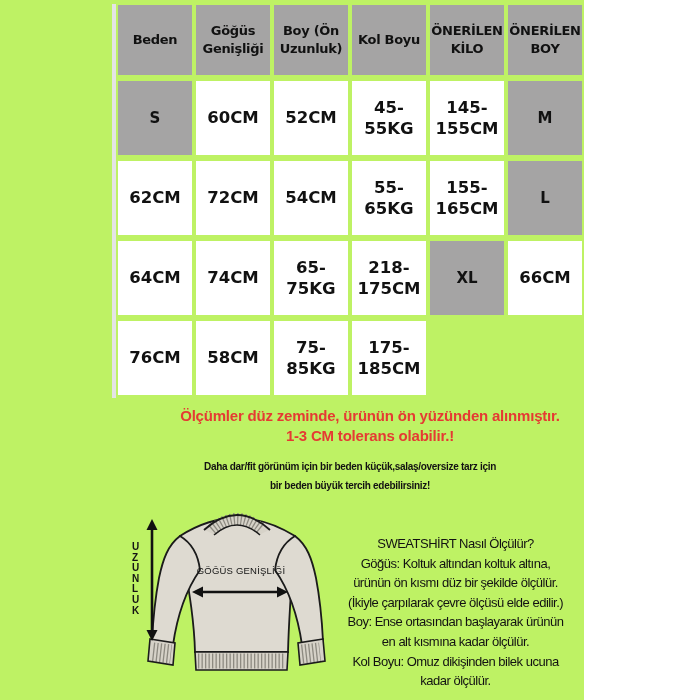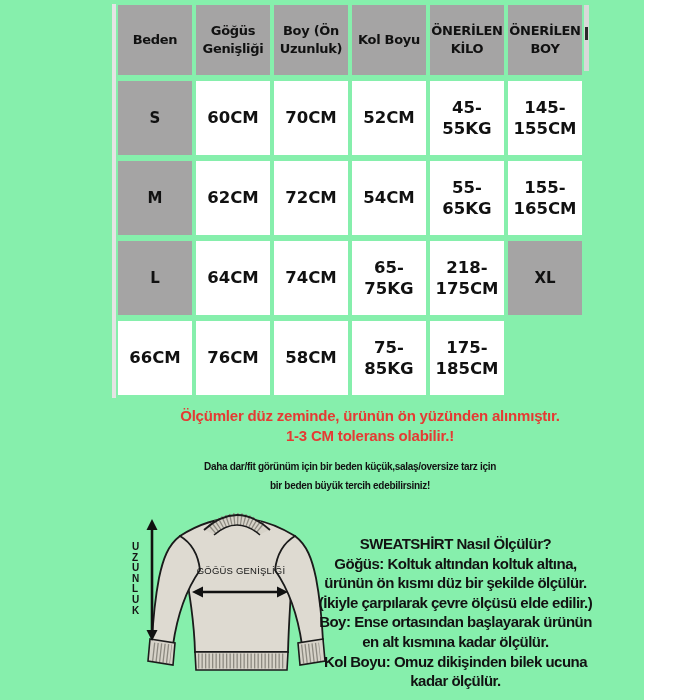--- a/index.html
+++ b/index.html
@@ -1,17 +1,17 @@
 <!DOCTYPE html>
 <html><head>
 <meta charset="utf-8">
 <style>
   html,body{margin:0;padding:0;background:#fff;}
   .stage{
-    position:relative;width:644px;height:700px;background:#86efac;overflow:hidden;
+    position:relative;width:584px;height:700px;background:#bef264;overflow:hidden;
     font-family:"DejaVu Sans",sans-serif;color:#111;
   }
   
   .left-strip{position:absolute;left:112px;top:4px;width:4px;height:394px;background:#e4e4e4;}
   .right-strip{position:absolute;left:584px;top:5px;width:5px;height:66px;background:#d8d8d8;}
   .right-tick{position:absolute;left:585px;top:27px;width:3px;height:13px;background:#2a2a2a;}
 
   
   .table{
     position:absolute;left:118px;top:5px;width:464px;
@@ -44,22 +44,22 @@
   }
   .chest-label{
     position:absolute;left:179px;top:565px;width:124px;text-align:center;
     font-size:9.5px;font-weight:normal;letter-spacing:0.2px;color:#141414;
     font-family:"Liberation Sans",sans-serif;
   }
 
   
   .instructions{
     position:absolute;left:298px;top:534px;width:315px;text-align:center;
-    color:#121212;font-family:"Liberation Sans",sans-serif;font-weight:bold;
-    font-size:15px;line-height:19.6px;letter-spacing:-0.5px;
+    color:#121212;font-family:"Liberation Sans",sans-serif;font-weight:normal;
+    font-size:13px;line-height:19.6px;letter-spacing:-0.5px;
   }
   .instr-body{white-space:pre;}
 </style>
 </head>
 <body>
 
 <div class="stage">
 
   <div class="left-strip"></div>
   <div class="right-strip"></div>
@@ -68,21 +68,20 @@
   <div class="table">
     <div class="cell head">Beden</div>
     <div class="cell head">Göğüs Genişliği</div>
     <div class="cell head">Boy (Ön Uzunluk)</div>
     <div class="cell head">Kol Boyu</div>
     <div class="cell head">ÖNERİLEN KİLO</div>
     <div class="cell head">ÖNERİLEN BOY</div>
 
     <div class="cell size">S</div>
     <div class="cell val">60CM</div>
-    <div class="cell val">70CM</div>
     <div class="cell val">52CM</div>
     <div class="cell val">45-
 55KG</div>
     <div class="cell val">145-
 155CM</div>
 
     <div class="cell size">M</div>
     <div class="cell val">62CM</div>
     <div class="cell val">72CM</div>
     <div class="cell val">54CM</div>

